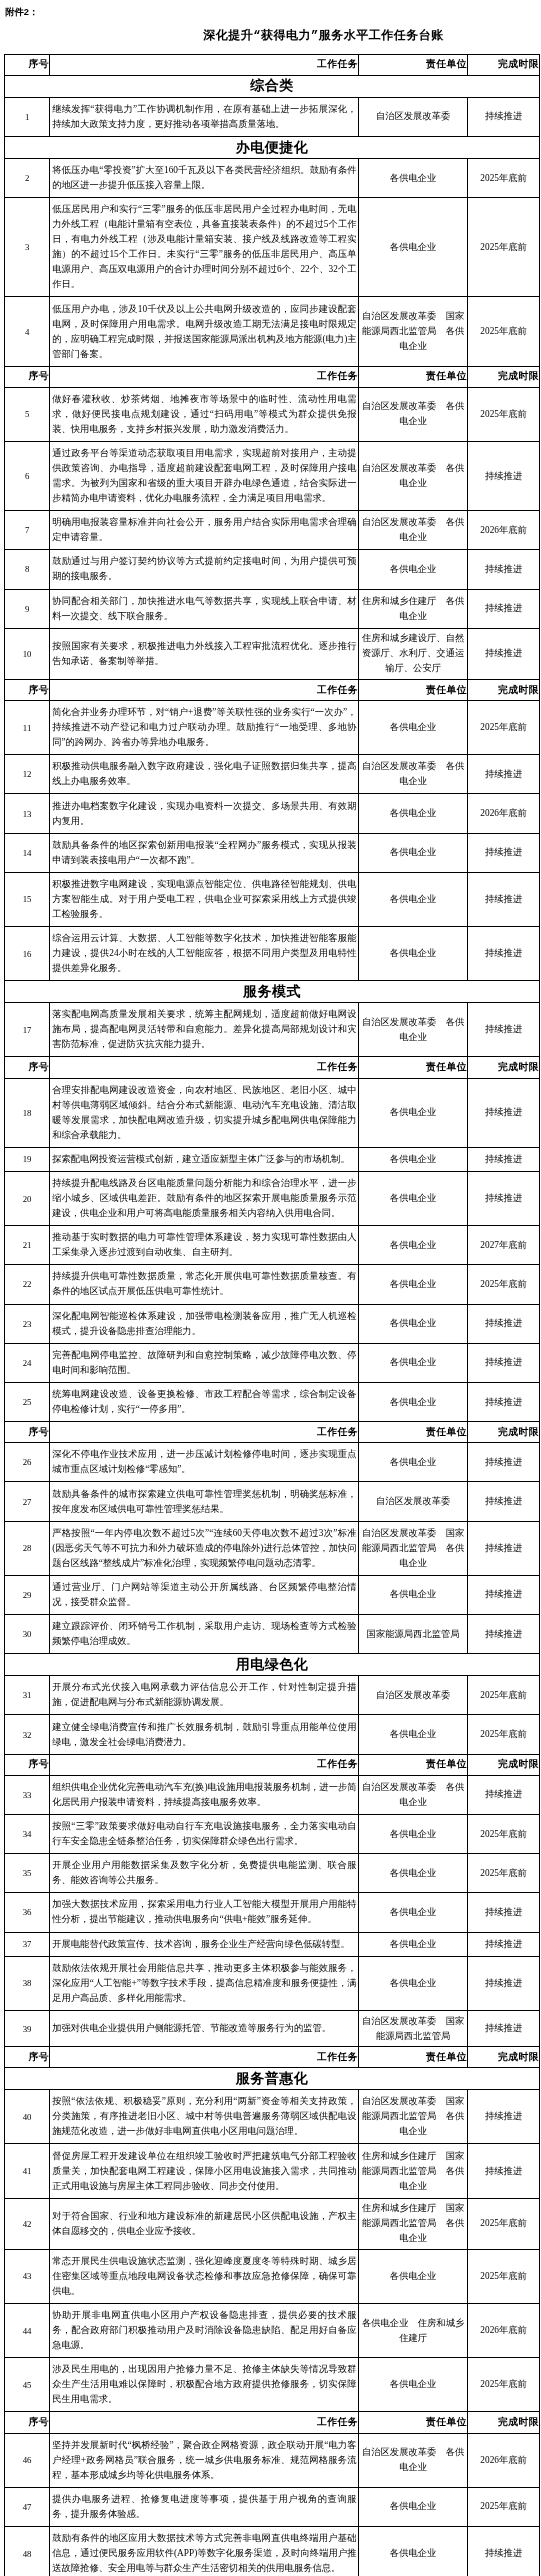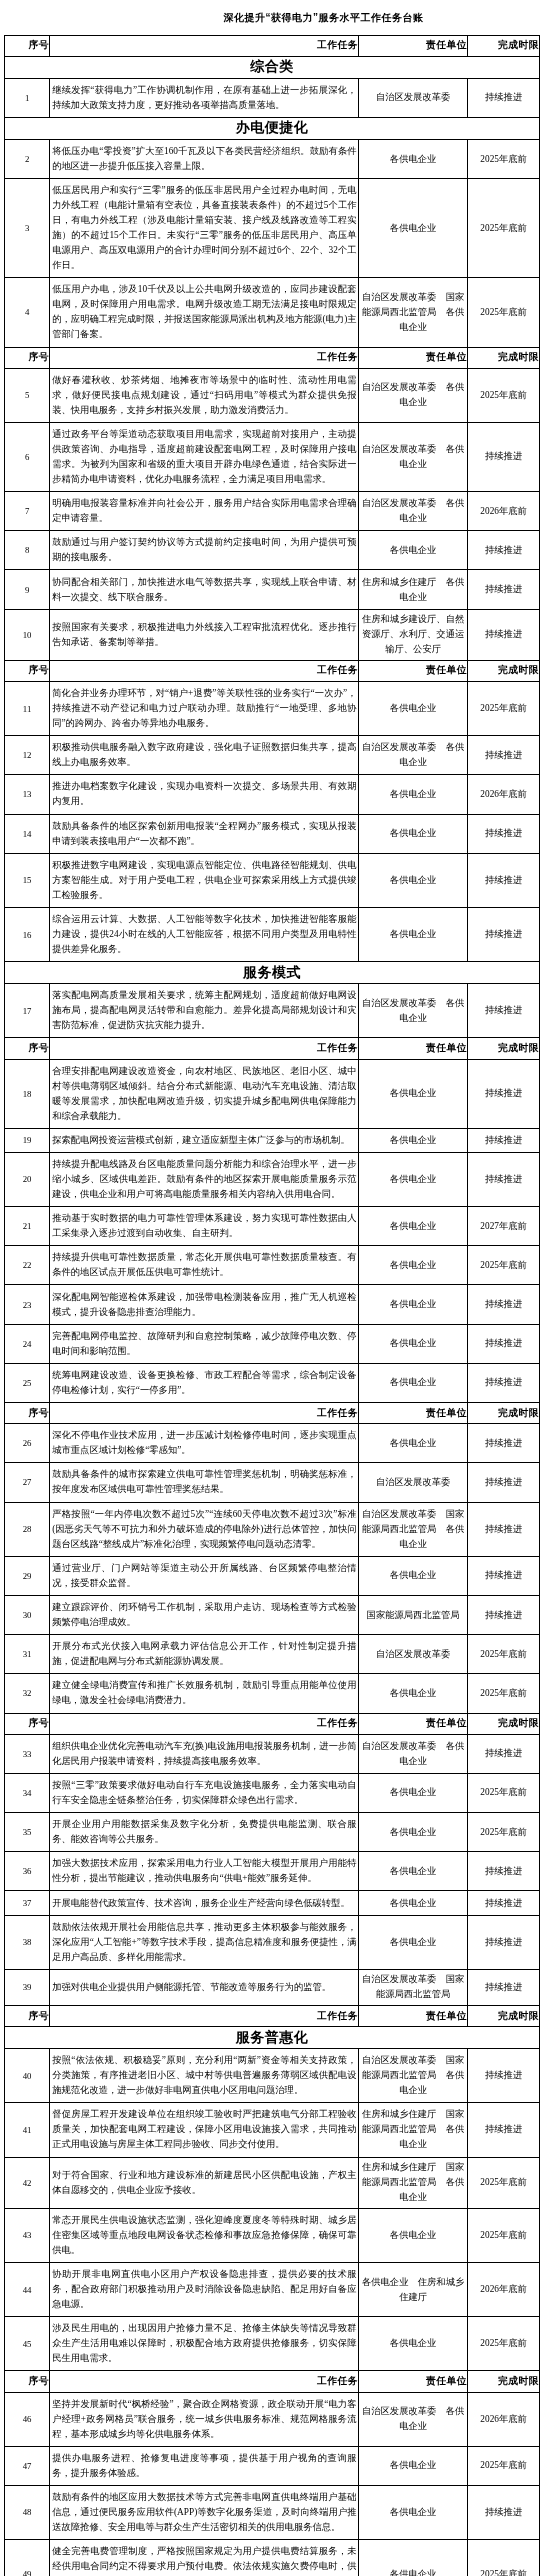--- a/index.html
+++ b/index.html
@@ -10,23 +10,23 @@
     -webkit-font-smoothing:antialiased;
   }
   .page{padding:3.1px 0 9.3px 0;}
   .attachment{
     font-family:"Liberation Sans","DejaVu Sans",sans-serif;
     font-weight:700;
     font-size:9.3px;
     padding:3.1px 0 0 5.2px;
   }
   .doc-title{
-    font-family:Liberation Sans, sans-serif;
+    font-family:Liberation Mono, monospace;
     font-weight:900;
-    font-size:10px;
+    font-size:12px;
     letter-spacing:0.5px;
     text-align:center;
     padding-left:105px; 
     margin:8.2px 0 9.3px 0;
     white-space:nowrap;
   }
   table.task-table{
     border-collapse:collapse;
     table-layout:fixed;
     width:534px;
@@ -80,20 +80,21 @@
     line-height:15px;
     text-align:center;
     padding:2.6px 1px;
     white-space:nowrap;
   }
 </style>
 </head>
 <body>
 
 <div class="page">
+  <div class="attachment">附件2：</div>
   <h1 class="doc-title">深化提升“获得电力”服务水平工作任务台账</h1>
 
   <table class="task-table">
     <colgroup>
       <col style="width:45px">
       <col style="width:309px">
       <col style="width:109px">
       <col style="width:72px">
     </colgroup>
     <tbody id="table-body">
@@ -309,20 +310,23 @@
           <td class="c-task">通过营业厅、门户网站等渠道主动公开所属线路、台区频繁停电整治情况，接受群众监督。</td>
           <td class="c-unit">各供电企业</td>
           <td class="c-time">持续推进</td>
         </tr>
         <tr class="task-row">
           <td class="c-no">30</td>
           <td class="c-task">建立跟踪评价、闭环销号工作机制，采取用户走访、现场检查等方式检验频繁停电治理成效。</td>
           <td class="c-unit">国家能源局西北监管局</td>
           <td class="c-time">持续推进</td>
         </tr>
+        <tr class="section-row">
+          <td colspan="4">用电绿色化</td>
+        </tr>
         <tr class="thick task-row">
           <td class="c-no">31</td>
           <td class="c-task">开展分布式光伏接入电网承载力评估信息公开工作，针对性制定提升措施，促进配电网与分布式新能源协调发展。</td>
           <td class="c-unit">自治区发展改革委</td>
           <td class="c-time">2025年底前</td>
         </tr>
         <tr class="task-row">
           <td class="c-no">32</td>
           <td class="c-task">建立健全绿电消费宣传和推广长效服务机制，鼓励引导重点用能单位使用绿电，激发全社会绿电消费潜力。</td>
           <td class="c-unit">各供电企业</td>

